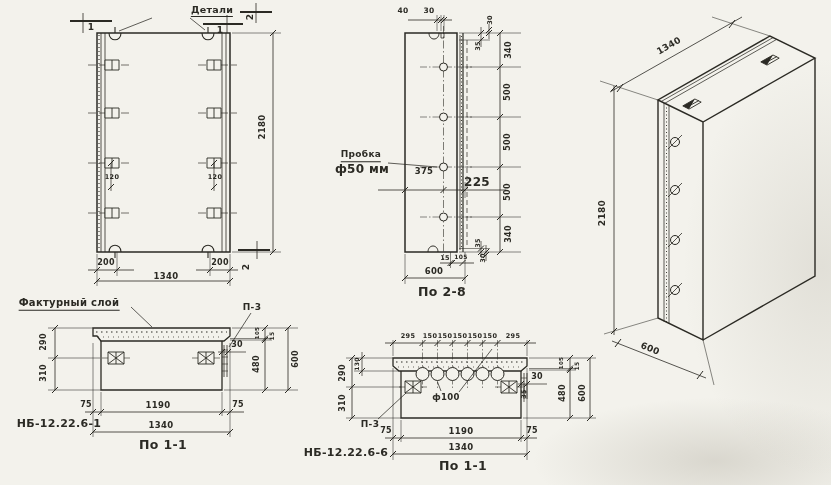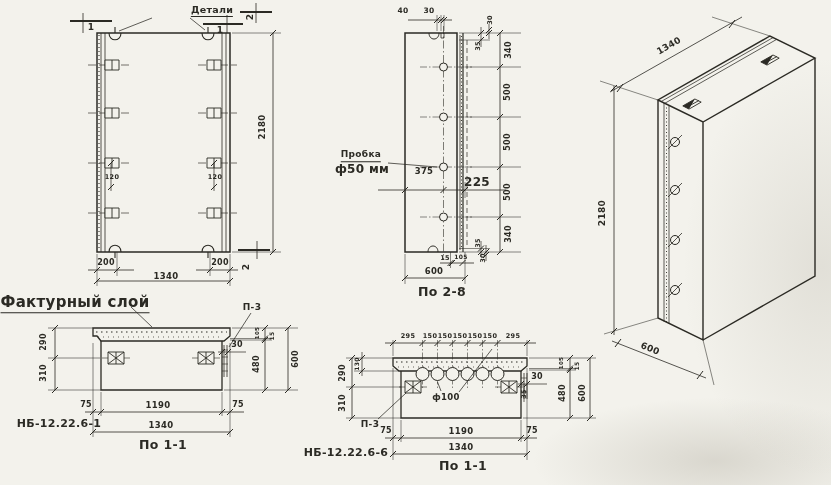--- a/index.html
+++ b/index.html
@@ -150,21 +150,21 @@
       <span class="lbl" style="left: 461px; top: 257px; font-size: 6px; --r: 0deg;">105</span>
       <span class="lbl" style="left: 434px; top: 271px; font-size: 8.5px; --r: 0deg;">600</span>
       <span class="lbl" style="left: 442px; top: 292px; font-size: 12.5px; --r: 0deg;">По 2-8</span>
     </div>
   <div class="labels-layer">
       <span class="lbl" style="left: 669px; top: 46px; font-size: 9px; --r: -30deg;">1340</span>
       <span class="lbl" style="left: 602px; top: 213px; font-size: 9px; --r: -90deg;">2180</span>
       <span class="lbl" style="left: 650px; top: 349px; font-size: 9px; --r: 23deg;">600</span>
     </div>
   <div class="labels-layer">
-      <span class="lbl ul" style="left: 75px; top: 304px; font-size: 15px; text-align: center; --r: 0deg;">Фактурный слой</span>
+      <span class="lbl ul" style="left: 69px; top: 304px; font-size: 10px; text-align: center; --r: 0deg;">Фактурный слой</span>
       <span class="lbl" style="left: 252px; top: 307px; font-size: 9px; --r: 0deg;">П-3</span>
       <span class="lbl" style="left: 44px; top: 342px; font-size: 8px; --r: -90deg;">290</span>
       <span class="lbl" style="left: 44px; top: 373px; font-size: 8px; --r: -90deg;">310</span>
       <span class="lbl" style="left: 237px; top: 345px; font-size: 8px; --r: 0deg;">30</span>
       <span class="lbl" style="left: 258px; top: 333px; font-size: 5.5px; --r: -90deg;">105</span>
       <span class="lbl" style="left: 272px; top: 336px; font-size: 6px; --r: -90deg;">15</span>
       <span class="lbl" style="left: 257px; top: 364px; font-size: 8px; --r: -90deg;">480</span>
       <span class="lbl" style="left: 296px; top: 359px; font-size: 8px; --r: -90deg;">600</span>
       <span class="lbl" style="left: 86px; top: 405px; font-size: 8px; --r: 0deg;">75</span>
       <span class="lbl" style="left: 158px; top: 405px; font-size: 8.5px; --r: 0deg;">1190</span>

